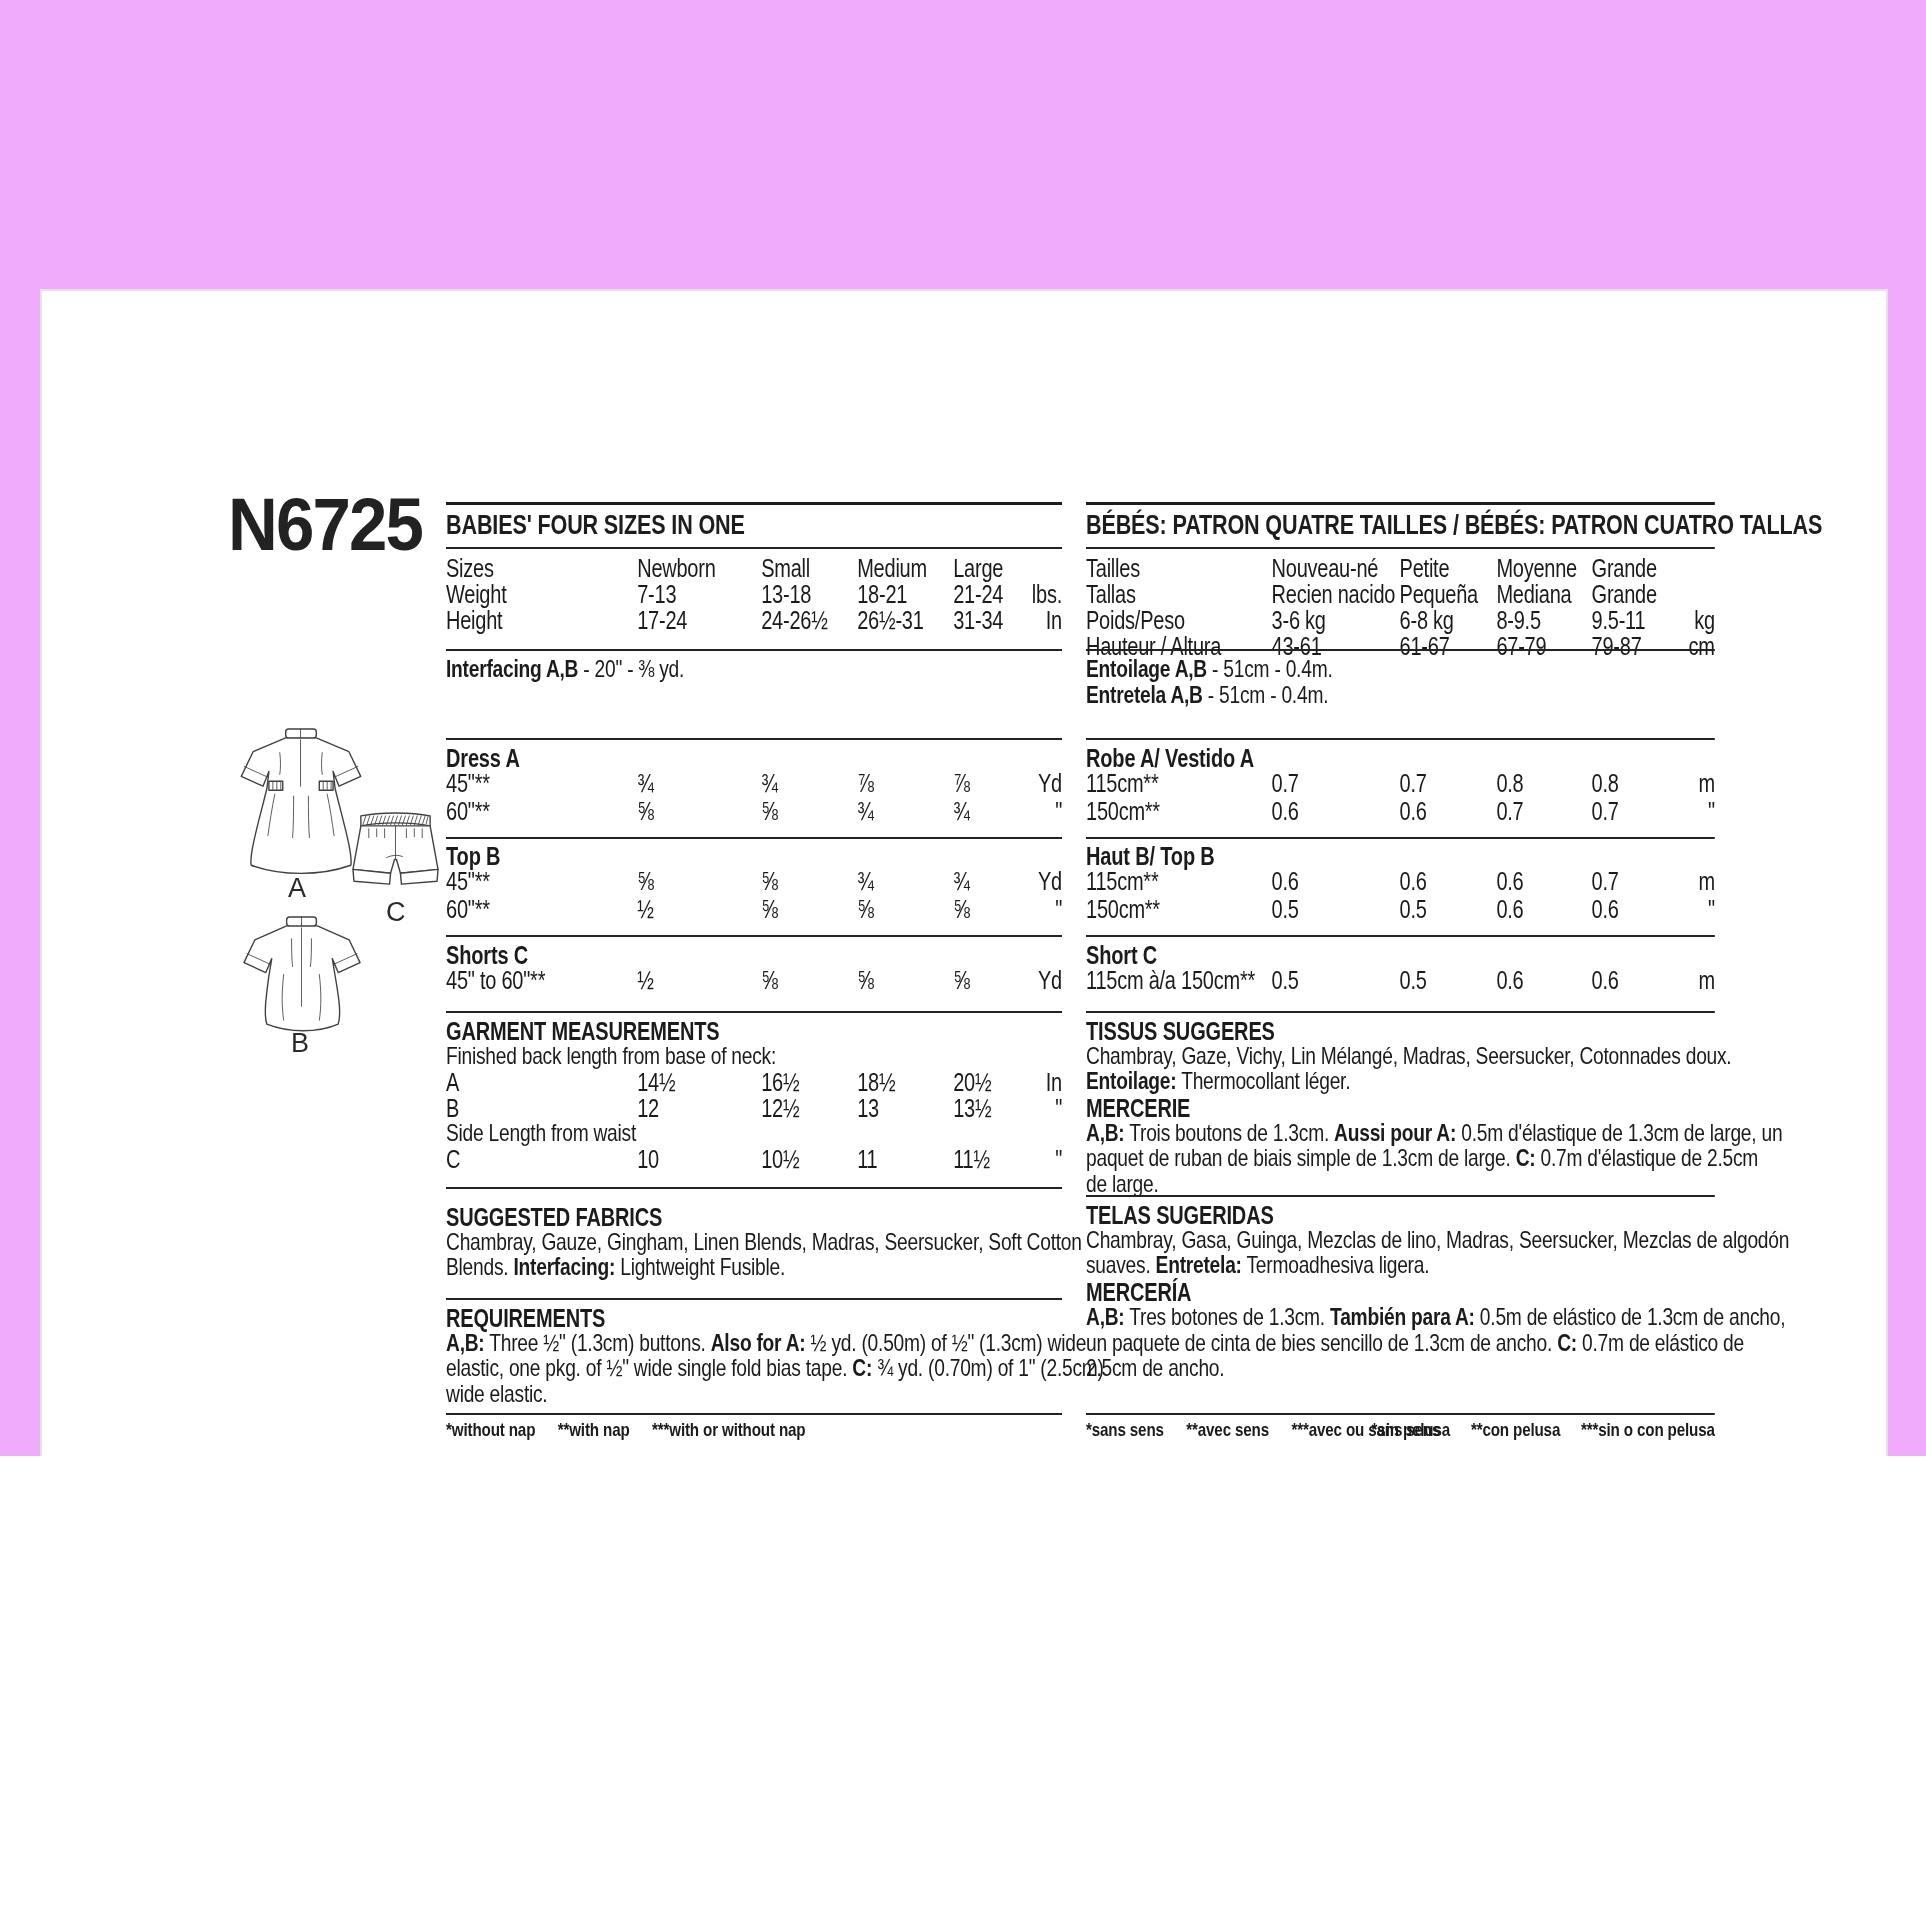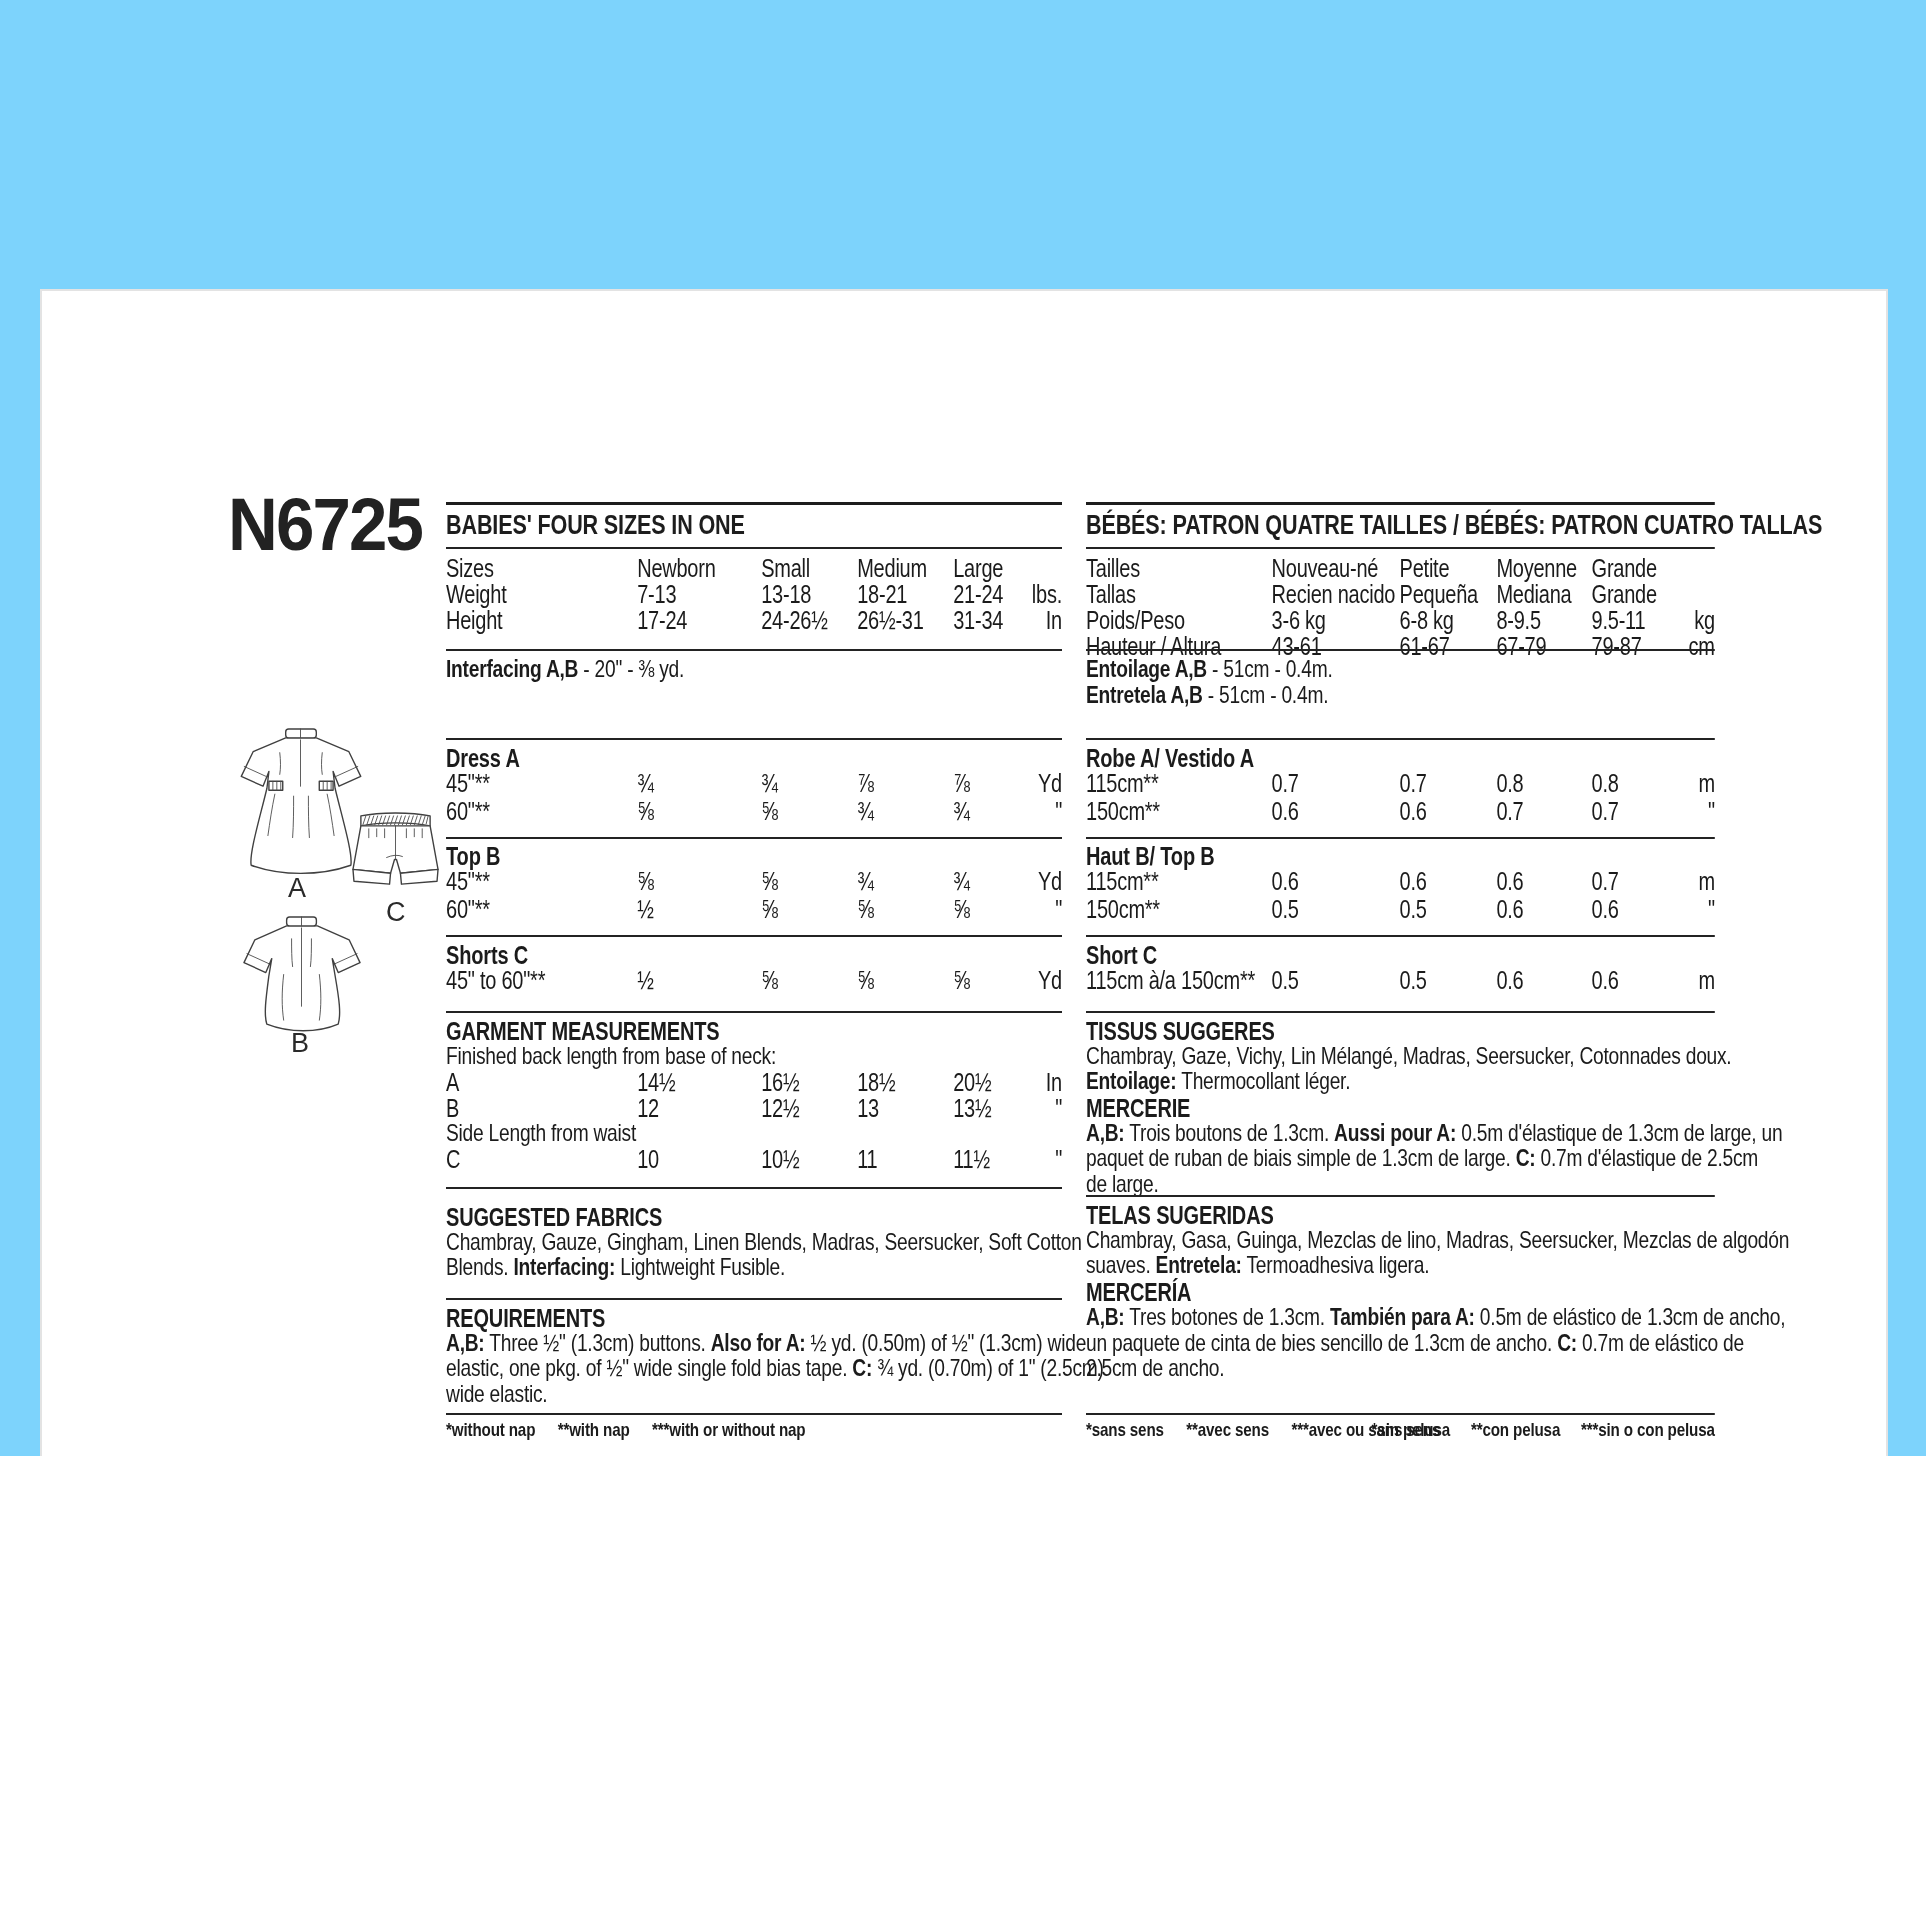--- a/index.html
+++ b/index.html
@@ -1,18 +1,18 @@
 <!DOCTYPE html>
 <html><head>
 <meta charset="utf-8">
 <style>
   * { margin:0; padding:0; box-sizing:border-box; }
   html,body { background:#ffffff; }
   body { font-family:"Liberation Sans", sans-serif; color:#1b1b1b; }
-  .page { position:relative; width:1927px; height:1456px; background:#7dd3fc; overflow:hidden; }
+  .page { position:relative; width:1927px; height:1456px; background:#f0abfc; overflow:hidden; }
   .envelope { position:absolute; left:40px; top:289px; width:1848px; height:1352px; border:2px solid #e3e3e3; background:#fff; }
 
   .pattern-num {
     position:absolute; left:228px; top:487px;
     font-size:75px; font-weight:700; letter-spacing:-2px; line-height:1;
     transform:scaleX(0.92); transform-origin:0 0; color:#222;
   }
 
   
   .col { position:absolute; top:500px; transform:scaleX(0.8); transform-origin:0 0; }

